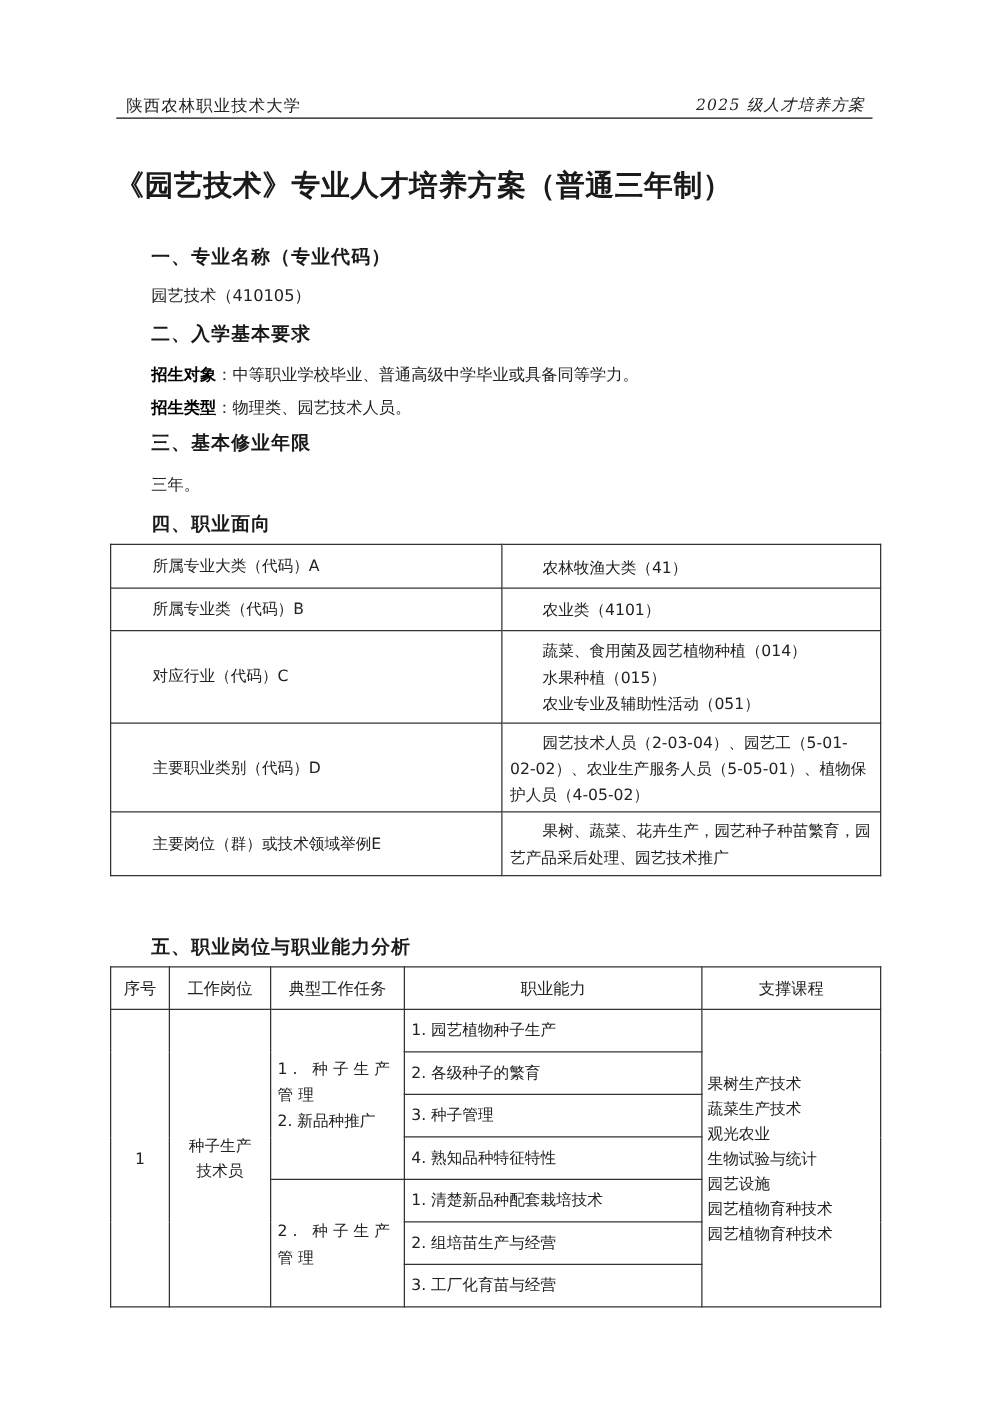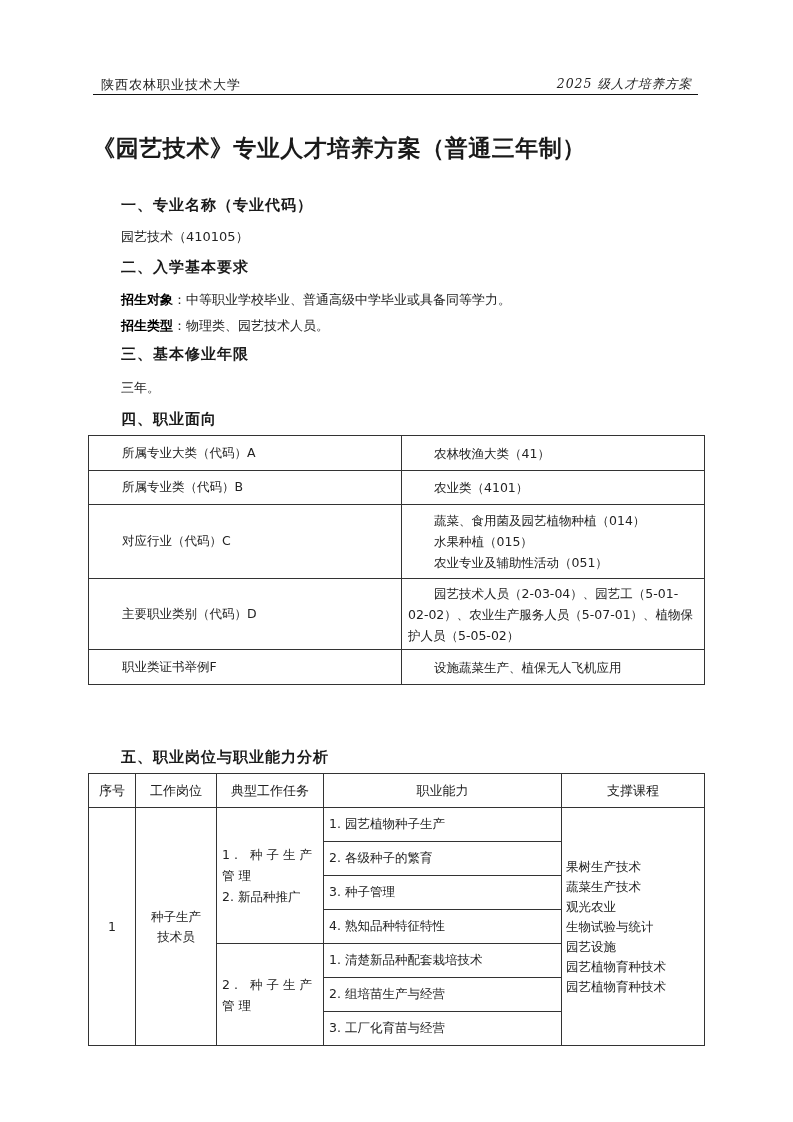--- a/index.html
+++ b/index.html
@@ -68,25 +68,25 @@
   <tr style="height:74px;">
     <td class="k">对应行业（代码）C</td>
     <td class="v">
       <span class="line">蔬菜、食用菌及园艺植物种植（014）</span>
       <span class="line">水果种植（015）</span>
       <span class="line">农业专业及辅助性活动（051）</span>
     </td>
   </tr>
   <tr style="height:71px;">
     <td class="k">主要职业类别（代码）D</td>
-    <td class="v ind">园艺技术人员（2-03-04）、园艺工（5-01-02-02）、农业生产服务人员（5-07-01）、植物保护人员（5-05-02）</td>
+    <td class="v ind">园艺技术人员（2-03-04）、园艺工（5-01-02-02）、农业生产服务人员（5-05-01）、植物保护人员（4-05-02）</td>
   </tr>
-  <tr style="height:35px;">
-    <td class="k">职业类证书举例F</td>
-    <td class="v">设施蔬菜生产、植保无人飞机应用</td>
+  <tr style="height:51px;">
+    <td class="k">主要岗位（群）或技术领域举例E</td>
+    <td class="v ind">果树、蔬菜、花卉生产，园艺种子种苗繁育，园艺产品采后处理、园艺技术推广</td>
   </tr>
 </tbody>
   </table>
 
 <div class="h2" style="top:748px;">五、职业岗位与职业能力分析</div>
 
 <table id="t2">
   <tbody>
       <tr>
     <th style="width:44px;">序号</th>

